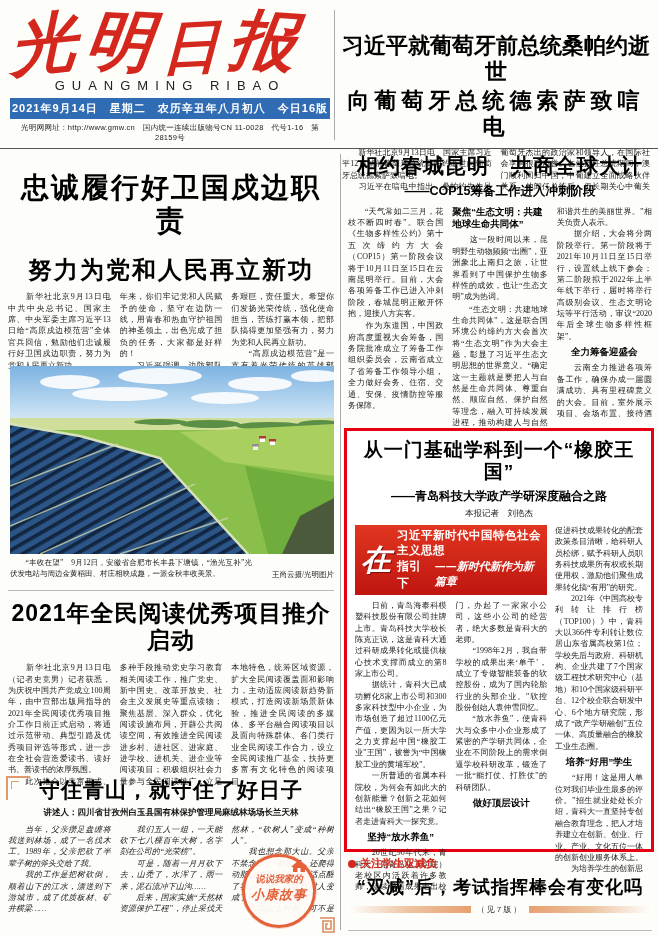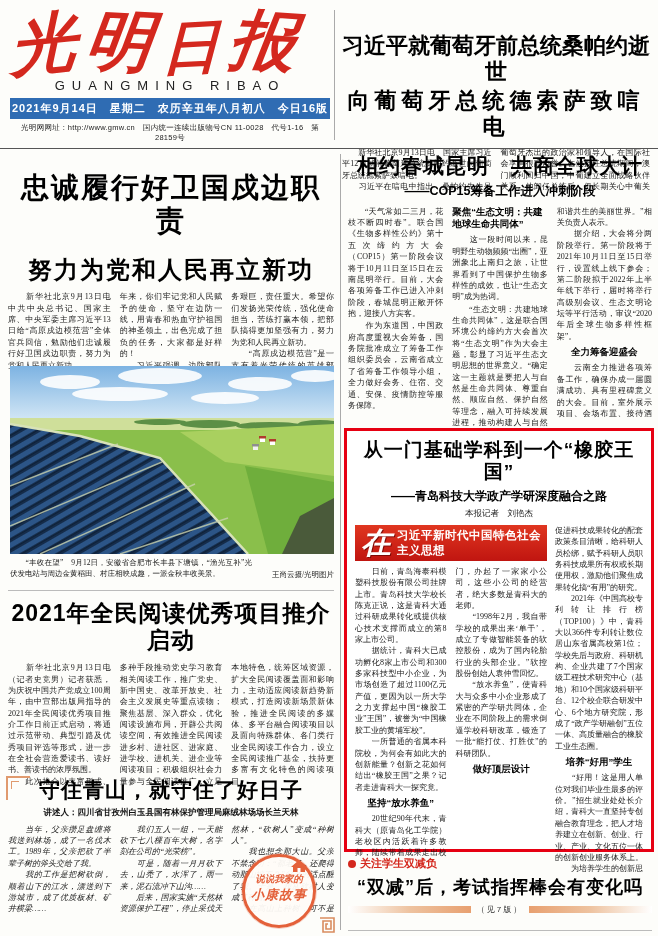--- a/index.html
+++ b/index.html
@@ -216,20 +216,24 @@
     <div style="padding:8px 8px 0 8px;">
       <div class="headline" style="font-size:19px;text-align:center;">从一门基础学科到一个“橡胶王国”</div>
       <div style="font-size:12px;font-weight:bold;text-align:center;margin-top:4px;color:#000;">——青岛科技大学政产学研深度融合之路</div>
       <div style="font-size:8.5px;text-align:center;margin-top:3px;color:#222;">本报记者　刘艳杰</div>
       <div style="display:flex;gap:8px;margin-top:5px;">
         <div style="width:192px;">
           <div id="banner">
             <span class="zai">在</span>
             <span>
               <span class="b1" style="display:block;">习近平新时代中国特色社会主义思想</span>
+              <span style="display:flex;align-items:baseline;">
+                <span class="b2">指引下</span>
+                <span class="b3">——新时代新作为新篇章</span>
+              </span>
             </span>
           </div>
           <div class="body-cols" style="column-count:2;height:300px;margin-top:5px;">
             <p>　　日前，青岛海泰科模塑科技股份有限公司挂牌上市。青岛科技大学校长陈克正说，这是青科大通过科研成果转化或提供核心技术支撑而成立的第8家上市公司。
 　　据统计，青科大已成功孵化8家上市公司和300多家科技型中小企业，为市场创造了超过1100亿元产值，更因为以一所大学之力支撑起中国“橡胶工业”王国”，被誉为“中国橡胶工业的黄埔军校”。
 　　一所普通的省属本科院校，为何会有如此大的创新能量？创新之花如何结出“橡胶王国”之果？记者走进青科大一探究竟。</p>
             <div class="subhead center">坚持“放水养鱼”</div>
             <p>　　20世纪90年代末，青科大（原青岛化工学院）老校区内活跃着许多教师，陆续带着成果走出校门，办起了一家家小公司，这些小公司的经营者，绝大多数是青科大的老师。
 　　“1998年2月，我自带学校的成果出来‘单干’，成立了专做智能装备的软控股份，成为了国内轮胎行业的头部企业。”软控股份创始人袁仲雪回忆。
 　　“放水养鱼”，使青科大与众多中小企业形成了紧密的产学研共同体，企业在不同阶段上的需求倒逼学校科研改革，锻造了一批“能打仗、打胜仗”的科研团队。</p>

